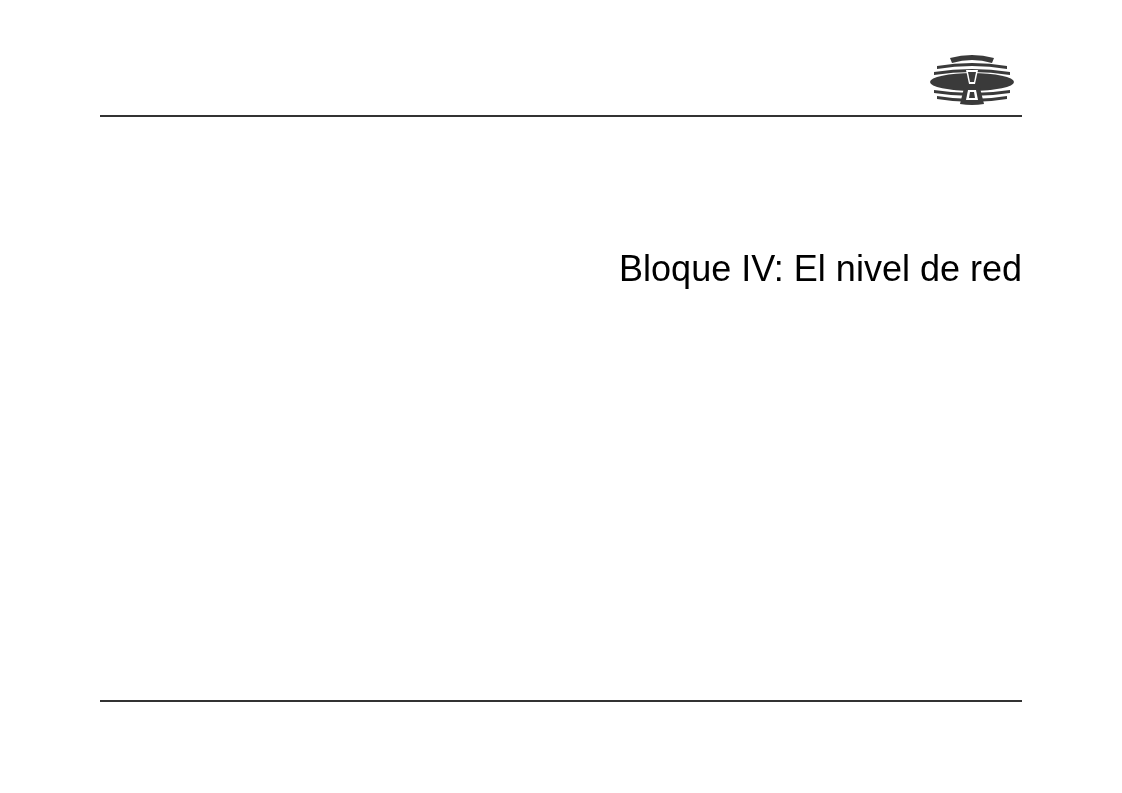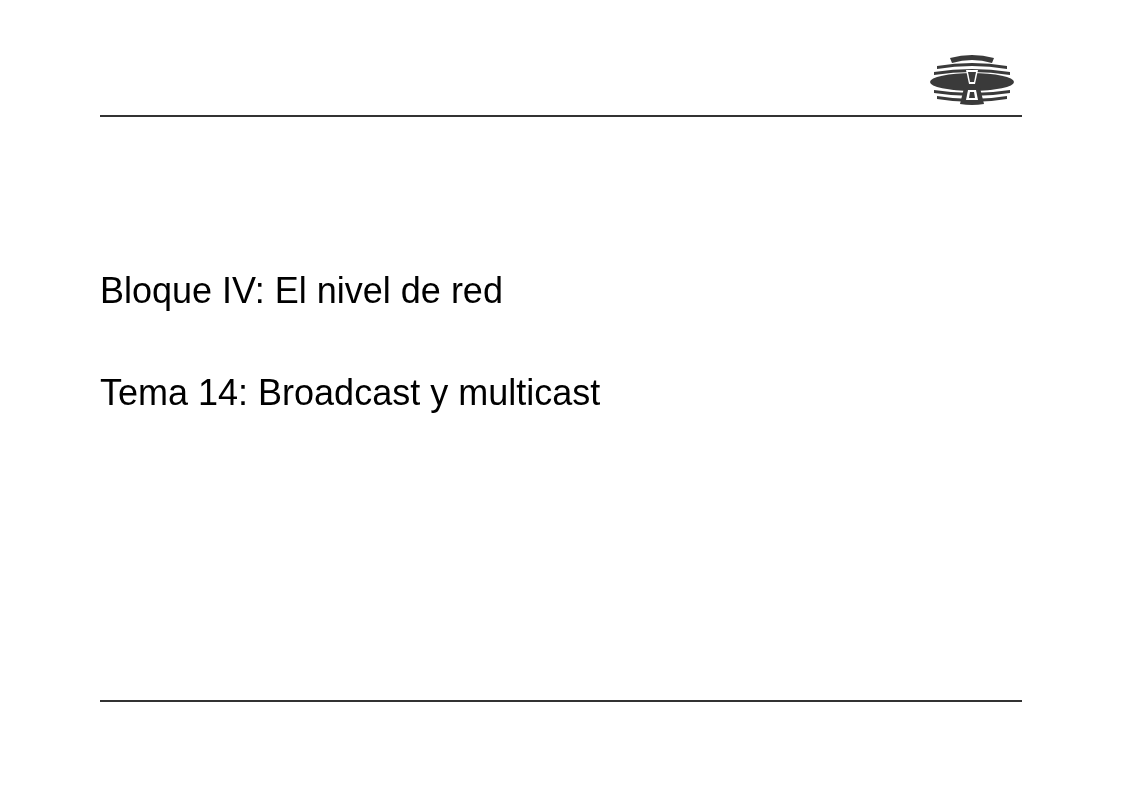--- a/index.html
+++ b/index.html
@@ -31,24 +31,24 @@
     .top-rule {
       position: absolute;
       top: 115px;
       left: 100px;
       right: 100px;
       border: none;
       border-top: 2px solid #333333;
     }
     .content {
       position: absolute;
-      top: 270px;
+      top: 248px;
       left: 100px;
       right: 100px;
-      text-align: left;
+      text-align: right;
     }
     .block-title {
       font-size: 36px;
       font-weight: normal;
       color: #000000;
       margin-bottom: 60px;
     }
     .topic-title {
       font-size: 36px;
       font-weight: normal;
@@ -89,16 +89,15 @@
         <path d="M 48 42 L 52 42 L 53 48 L 47 48 Z" fill="#3a3a3a"></path>
       </g>
     </svg>
   </div>
 </div>
 
 <hr class="top-rule">
 
 <div class="content">
   <h1 class="block-title">Bloque IV: El nivel de red</h1>
-  <h2 class="topic-title">Tema 14: Broadcast y multicast</h2>
 </div>
 
 <hr class="bottom-rule">
 
 </body></html>

